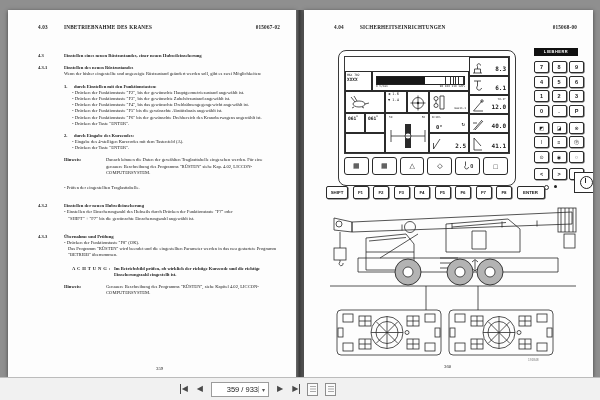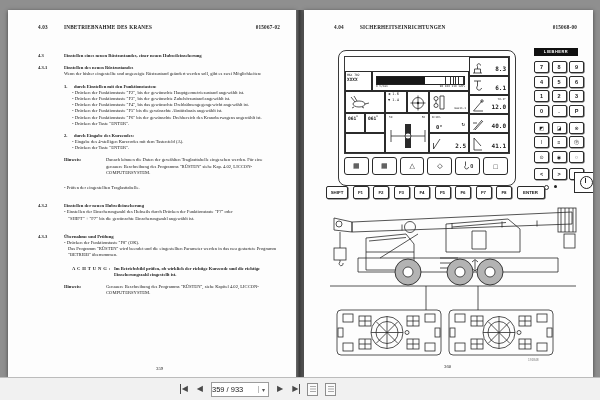--- a/index.html
+++ b/index.html
@@ -87,21 +87,21 @@
   
   .toolbar{position:absolute;left:0;bottom:0;width:600px;height:22px;background:#f1f1f1;
            border-top:1px solid #bcbcbc;display:flex;align-items:center;justify-content:center;
            font-family:"Liberation Sans",sans-serif;}
   .tb-group{display:flex;align-items:center;gap:7px;transform:translateX(-42px);}
   .tb-btn{font-size:8px;color:#4a4a4a;line-height:1;cursor:default;padding:1px;}
   .tb-btn.first{border-left:1.5px solid #4a4a4a;padding-left:1px;}
   .tb-btn.last{border-right:1.5px solid #4a4a4a;padding-right:1px;}
   .pfield{width:56px;height:13px;border:1px solid #9c9c9c;background:#fff;display:flex;
           align-items:center;font-size:7.5px;color:#222;}
-  .pfield .ptext{flex:1;text-align:left;}
+  .pfield .ptext{flex:1;text-align:right;}
   .pfield .pdrop{width:9px;text-align:center;border-left:1px solid #bbb;font-size:6px;color:#555;}
   .tb-ic{width:9px;height:11px;border:1px solid #8e8e8e;background:#fbfbfb;position:relative;}
   .tb-ic::before{content:"";position:absolute;left:1.5px;top:2.5px;right:1.5px;height:1px;
                  background:#a9a9a9;box-shadow:0 2.5px 0 #a9a9a9,0 5px 0 #a9a9a9;}
   svg{display:block;}
   svg .ln{stroke:#2a2a2a;stroke-width:.8;fill:none;}
   svg .wh{fill:#b3b3b3;stroke:#2a2a2a;stroke-width:.9;}
   svg .hub{fill:#fff;stroke:#2a2a2a;stroke-width:.8;}
 </style>
 </head>

